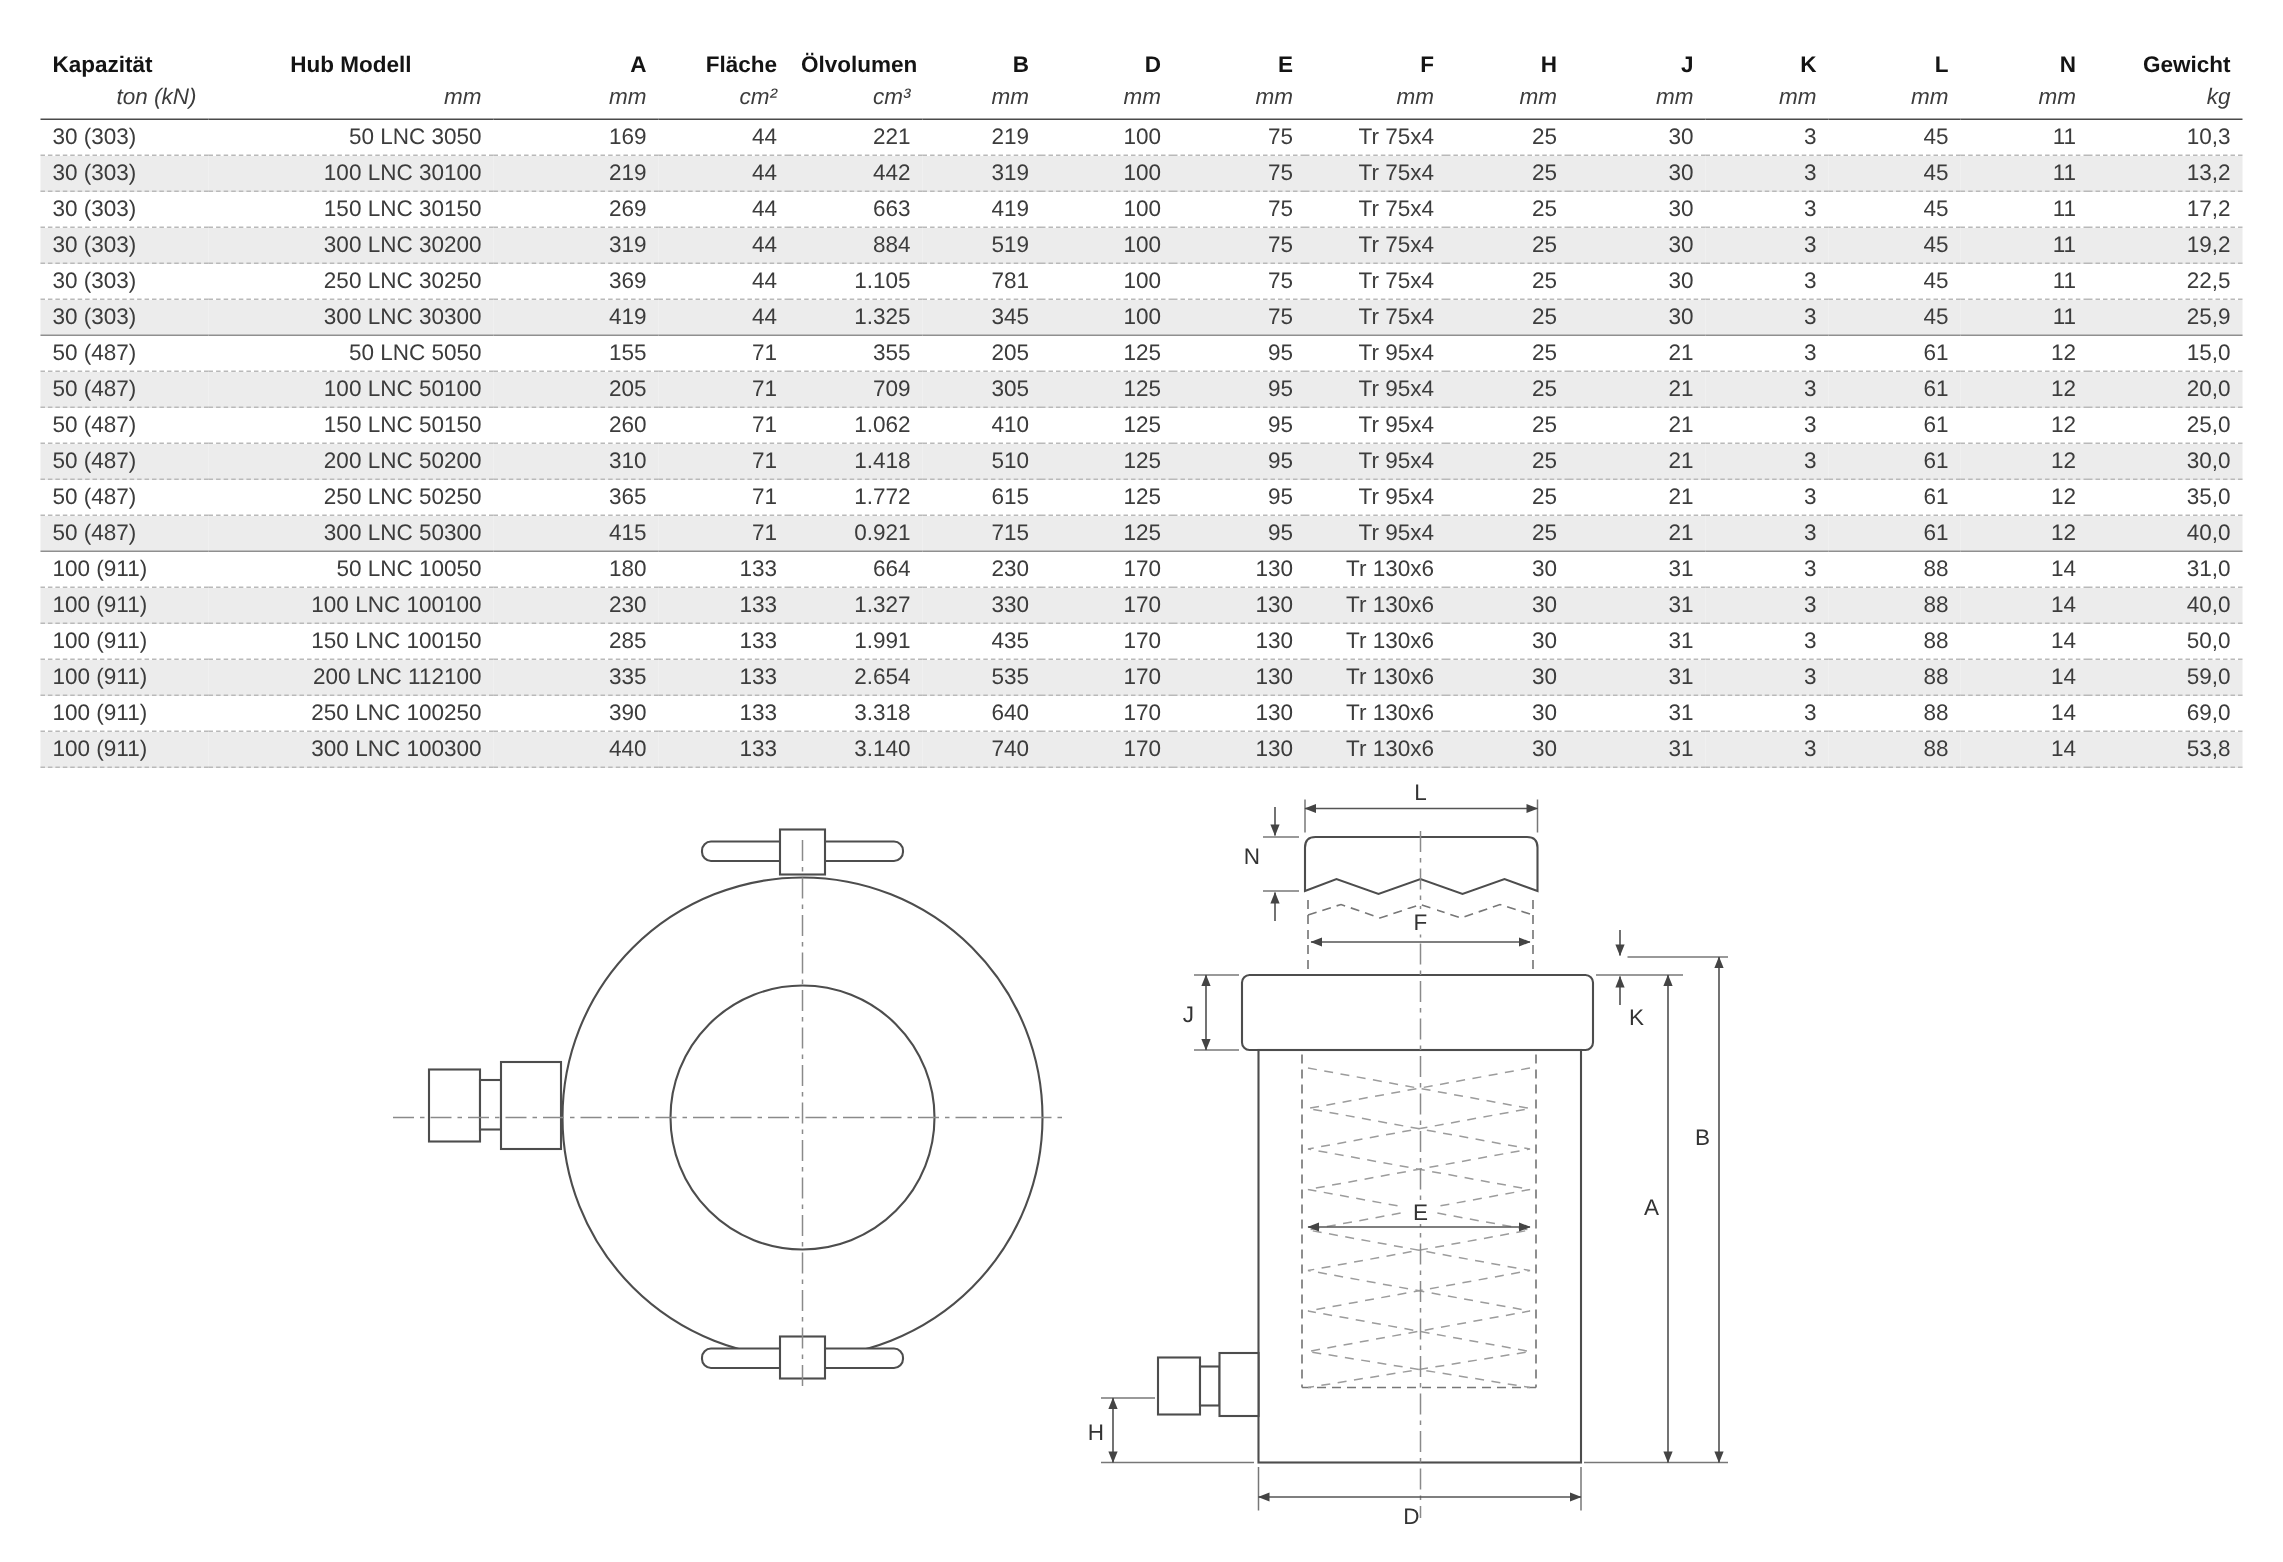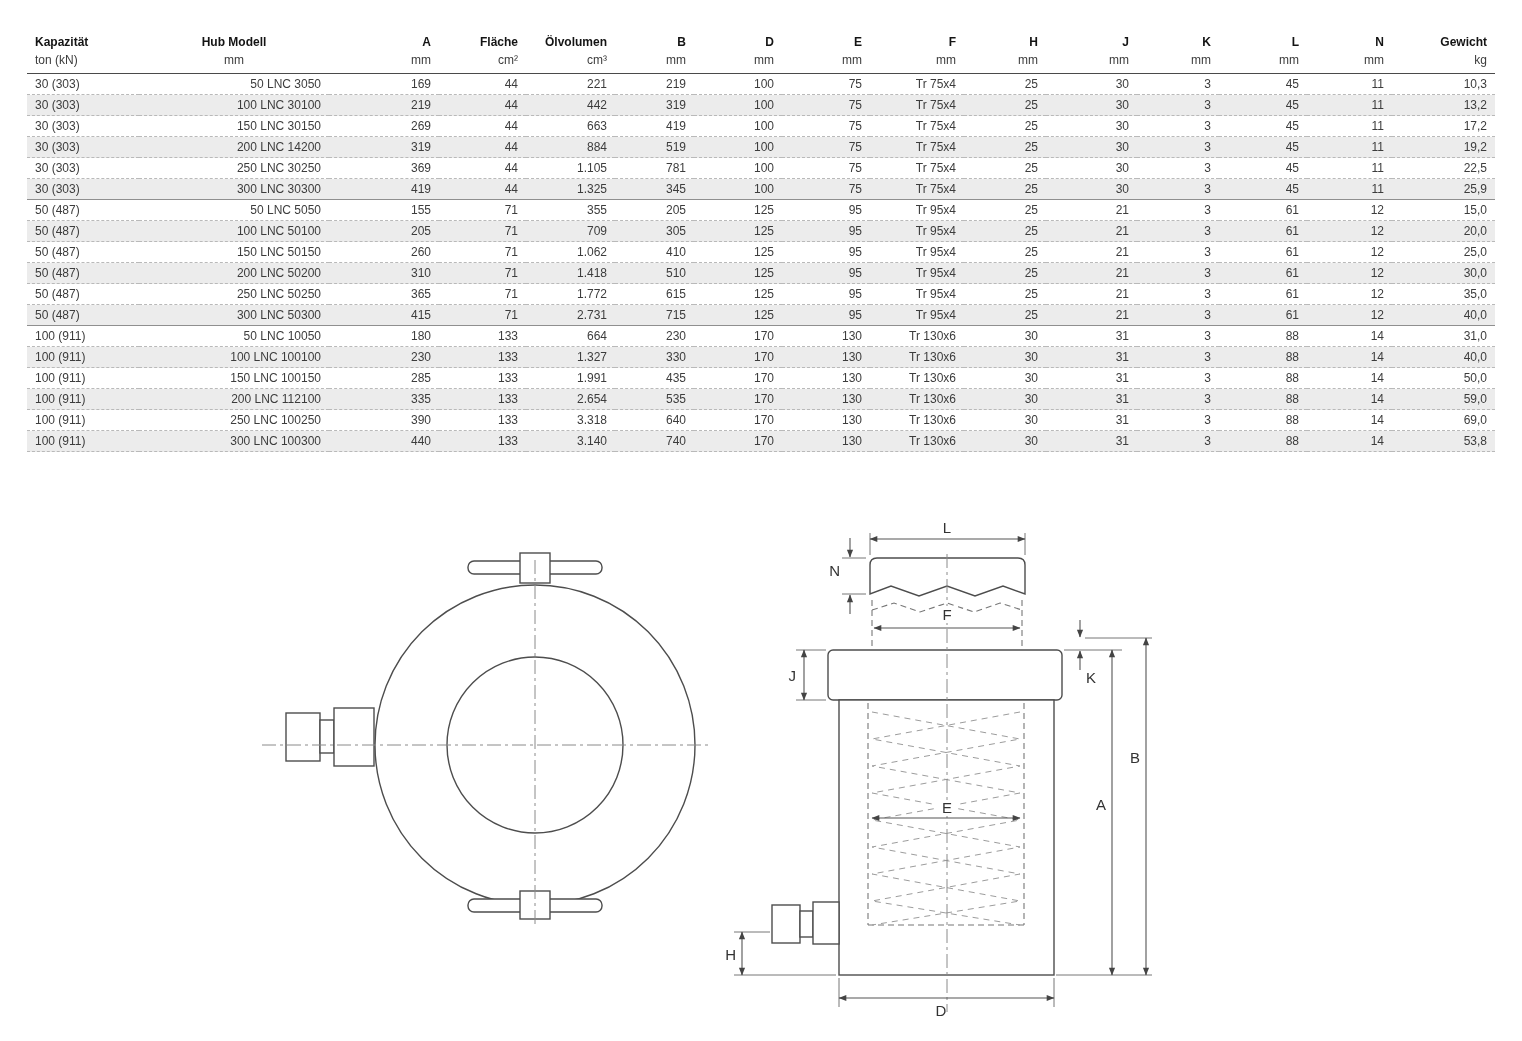--- a/index.html
+++ b/index.html
@@ -1,23 +1,23 @@
 <!DOCTYPE html>
 <html><head>
 <meta charset="utf-8">
 <style>
   html,body{margin:0;padding:0;}
   body{
     width:1522px;height:1041px;background:#fff;position:relative;overflow:hidden;
     font-family:"Liberation Sans",sans-serif;color:#3c3c3c;
   }
   .table-wrap{position:absolute;left:27px;top:28px;width:1468px;}
-  table{border-collapse:collapse;width:100%;table-layout:fixed;font-size:12px;}
+  table{border-collapse:collapse;width:100%;table-layout:fixed;font-size:15px;}
   th{font-weight:bold;color:#141414;padding:7px 8px 3px 8px;white-space:nowrap;}
-  tr.units td{padding:1px 8px 6px 8px;border-bottom:1.5px solid #4a4a4a;color:#3c3c3c;}
+  tr.units td{font-style:italic;padding:1px 8px 6px 8px;border-bottom:1.5px solid #4a4a4a;color:#3c3c3c;text-align:right;}
   tbody td{padding:3px 8px;border-bottom:1px dashed #b9b9b9;white-space:nowrap;}
   tbody tr.stripe{background:#ececec;}
   tbody tr.group-end td{border-bottom:1px solid #8f8f8f;}
   .al{text-align:left;}
   .ar{text-align:right;}
   .am{text-align:center;}
   svg text.lbl{font-family:"Liberation Sans",sans-serif;font-size:15px;fill:#333;}
   .ln{stroke:#4d4d4d;stroke-width:1.4;}
   .dl{stroke:#777;stroke-width:1.1;fill:none;stroke-dasharray:6 4;}
   .cl{stroke:#8a8a8a;stroke-width:1;fill:none;stroke-dasharray:14 4 3 4;}
@@ -130,21 +130,21 @@
           <td class="ar">Tr 75x4</td>
           <td class="ar">25</td>
           <td class="ar">30</td>
           <td class="ar">3</td>
           <td class="ar">45</td>
           <td class="ar">11</td>
           <td class="ar">17,2</td>
         </tr>
         <tr class="stripe">
           <td class="al">30 (303)</td>
-          <td class="ar">200 LNC 14200</td>
+          <td class="ar">300 LNC 30200</td>
           <td class="ar">319</td>
           <td class="ar">44</td>
           <td class="ar">884</td>
           <td class="ar">519</td>
           <td class="ar">100</td>
           <td class="ar">75</td>
           <td class="ar">Tr 75x4</td>
           <td class="ar">25</td>
           <td class="ar">30</td>
           <td class="ar">3</td>
@@ -269,21 +269,21 @@
           <td class="ar">3</td>
           <td class="ar">61</td>
           <td class="ar">12</td>
           <td class="ar">35,0</td>
         </tr>
         <tr class="stripe group-end">
           <td class="al">50 (487)</td>
           <td class="ar">300 LNC 50300</td>
           <td class="ar">415</td>
           <td class="ar">71</td>
-          <td class="ar">2.731</td>
+          <td class="ar">0.921</td>
           <td class="ar">715</td>
           <td class="ar">125</td>
           <td class="ar">95</td>
           <td class="ar">Tr 95x4</td>
           <td class="ar">25</td>
           <td class="ar">21</td>
           <td class="ar">3</td>
           <td class="ar">61</td>
           <td class="ar">12</td>
           <td class="ar">40,0</td>

